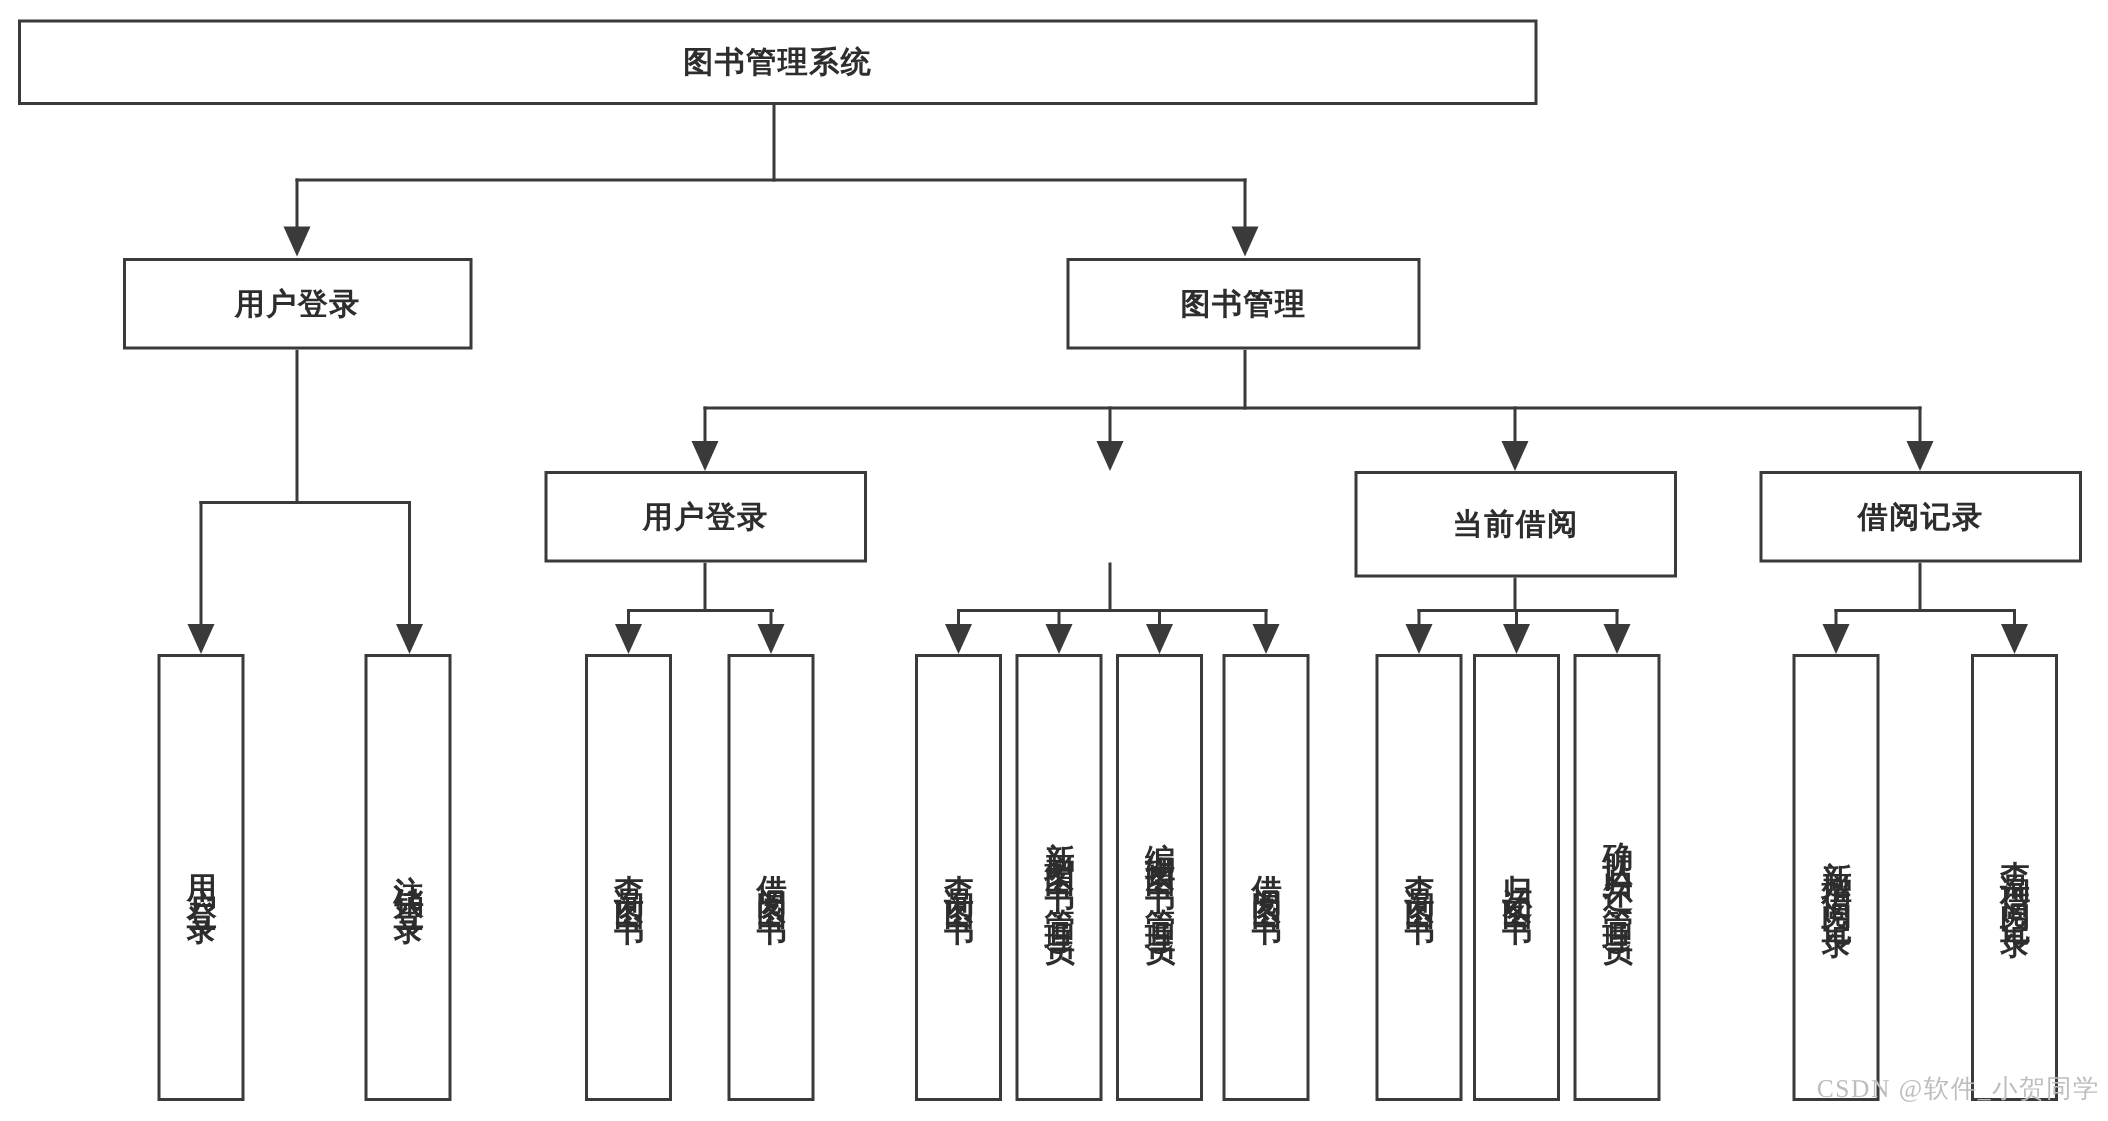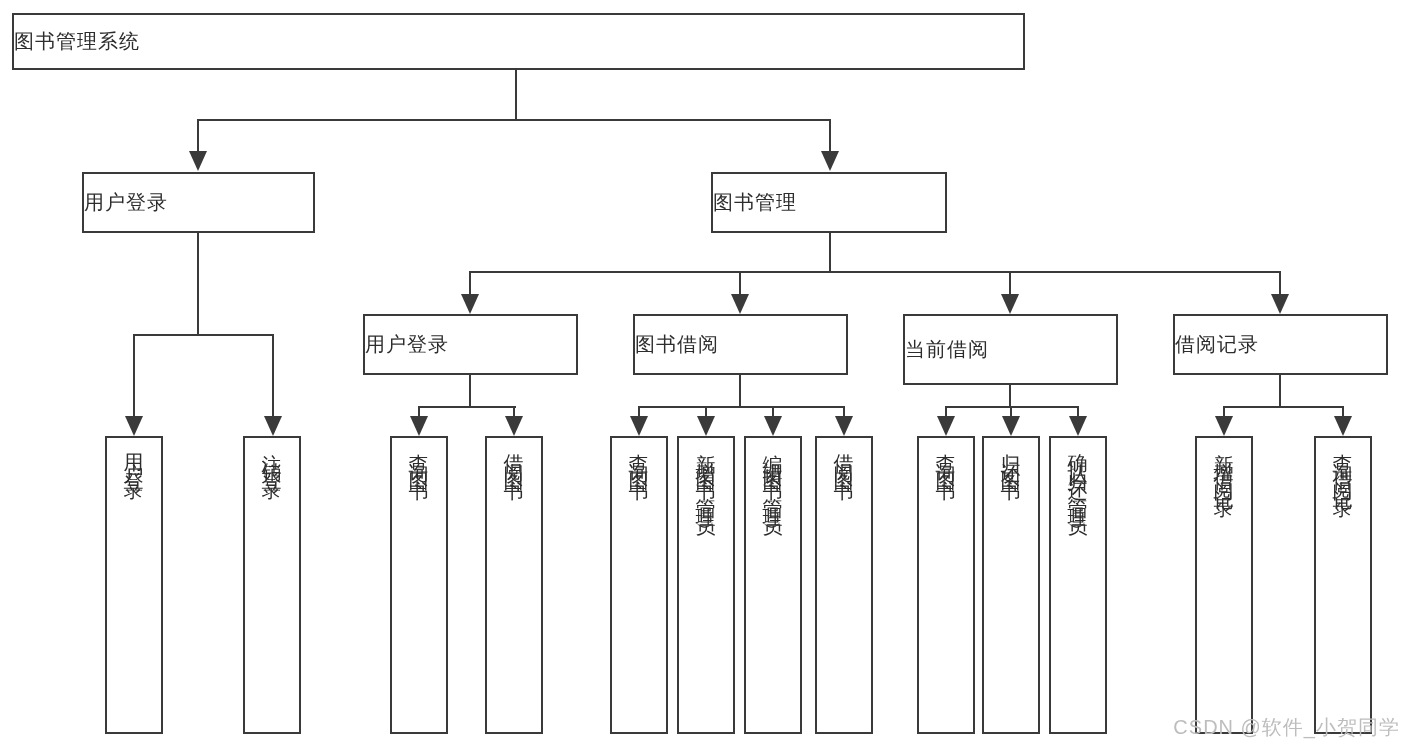--- a/index.html
+++ b/index.html
@@ -15,21 +15,21 @@
     background:var(--background);
     font-family:"Liberation Sans","DejaVu Sans",sans-serif;
     overflow:hidden;
   }
   .node{
     position:absolute;
     box-sizing:border-box;
     border:2px solid var(--line);
     background:#fff;
     color:var(--text);
-    display:flex;align-items:center;
+    display:flex;align-items:center;justify-content:center;font-weight:bold;
   }
   .node.h{font-size:20px;letter-spacing:1px;}
   .node.v{
     writing-mode:vertical-rl;
     text-orientation:mixed;
     font-size:20px;
     letter-spacing:9px;
     line-height:1;
   }
   .vline,.hline{position:absolute;background:var(--line);}
@@ -38,24 +38,25 @@
   .arrow{
     position:absolute;
     width:0;height:0;
     border-left:9px solid transparent;
     border-right:9px solid transparent;
     border-top:20px solid var(--line);
   }
   .watermark{
     position:absolute;
     right:5px;top:714px;
-    font-size:20px;
+    font-size:17px;
     color:var(--watermark);
     letter-spacing:1px;
     white-space:nowrap;
+    font-family:Liberation Serif, serif;
   }
 </style>
 </head>
 <body>
 
 <div class="canvas">
 
   <div class="vline" style="left:515px;top:69px;height:52px"></div>
   <div class="hline" style="left:197px;top:119px;width:634px"></div>
   <div class="vline" style="left:197px;top:119px;height:34px"></div>
@@ -124,23 +125,20 @@
   </div>
 
   <div class="node h" style="left:711px;top:172px;width:236px;height:61px">
     <span>图书管理</span>
   </div>
 
   <div class="node h" style="left:363px;top:314px;width:215px;height:61px">
     <span>用户登录</span>
   </div>
 
-  <div class="node h" style="left:633px;top:314px;width:215px;height:61px">
-    <span>图书借阅</span>
-  </div>
 
   <div class="node h" style="left:903px;top:314px;width:215px;height:71px">
     <span>当前借阅</span>
   </div>
 
   <div class="node h" style="left:1173px;top:314px;width:215px;height:61px">
     <span>借阅记录</span>
   </div>
 
   <div class="node v" style="left:105px;top:436px;width:58px;height:298px">

